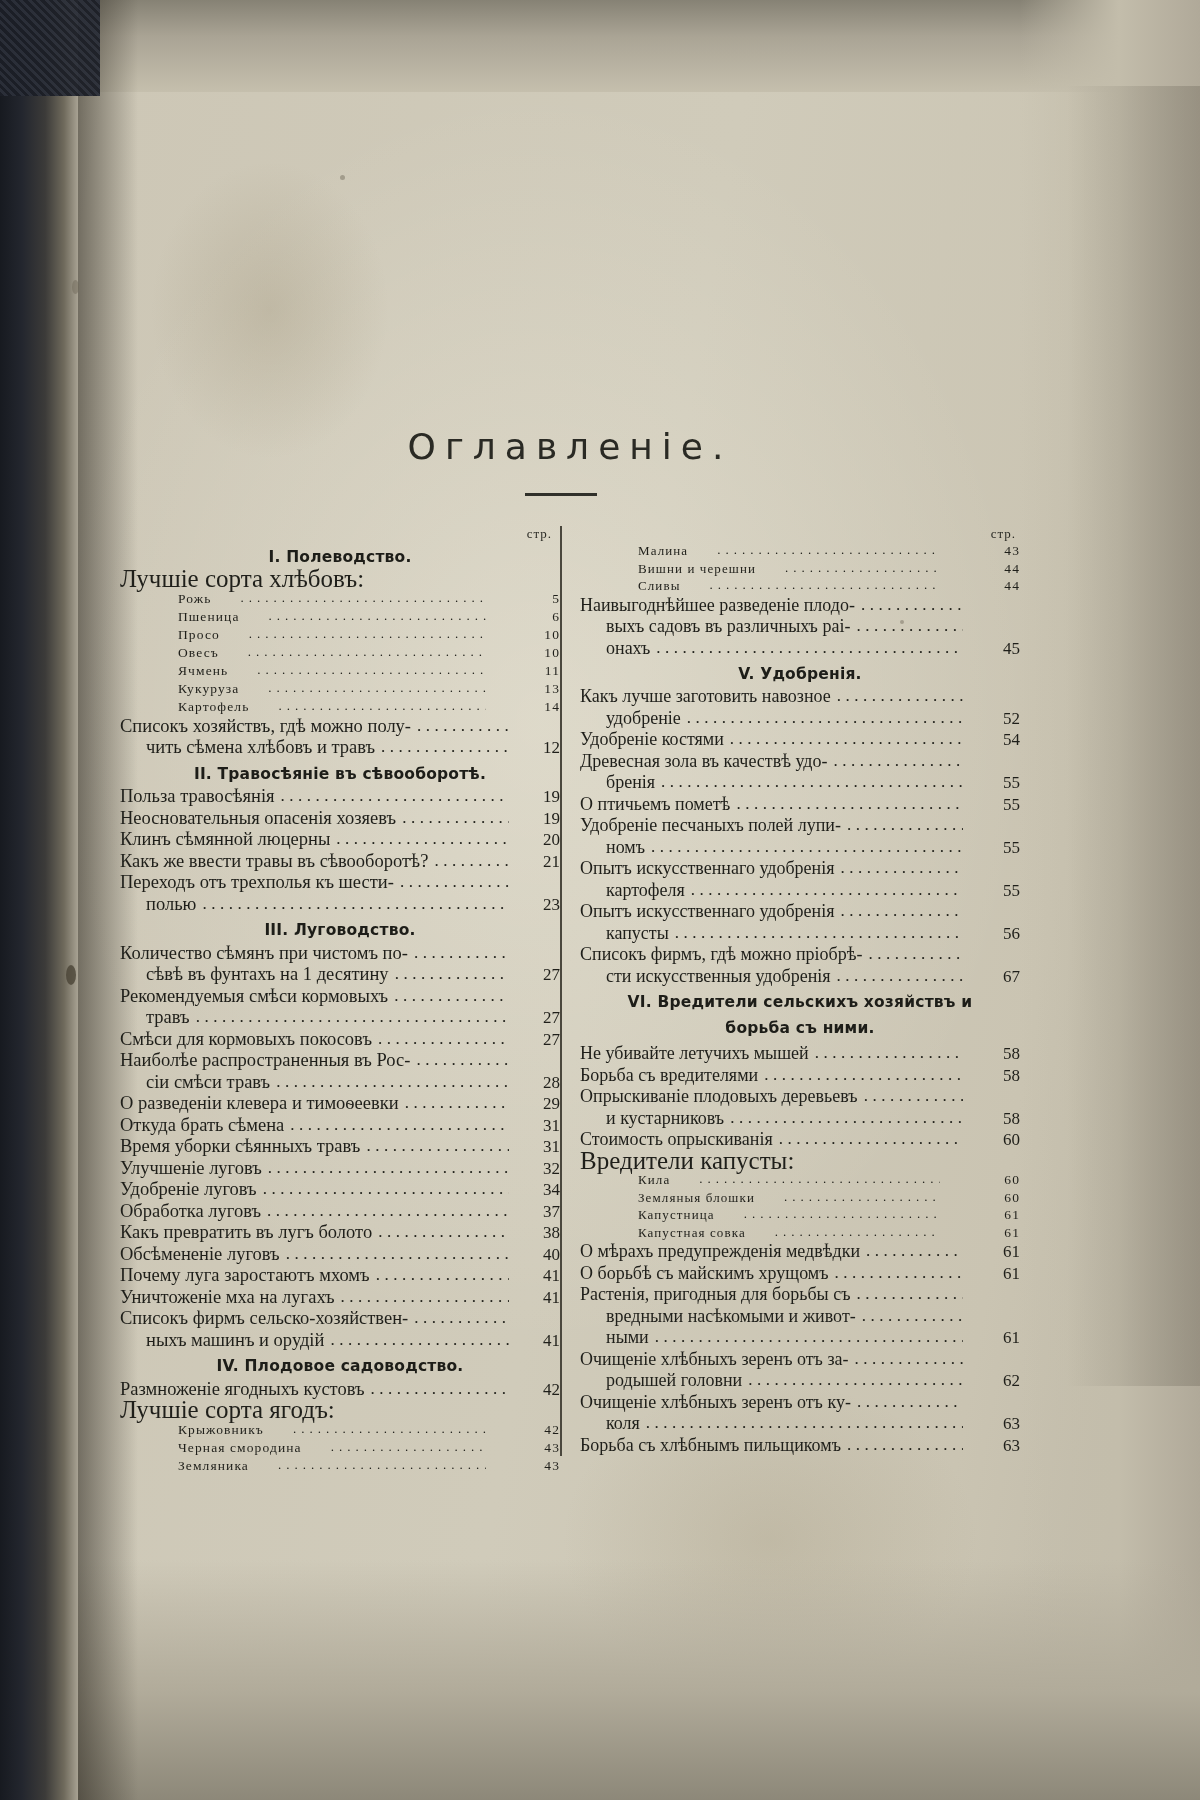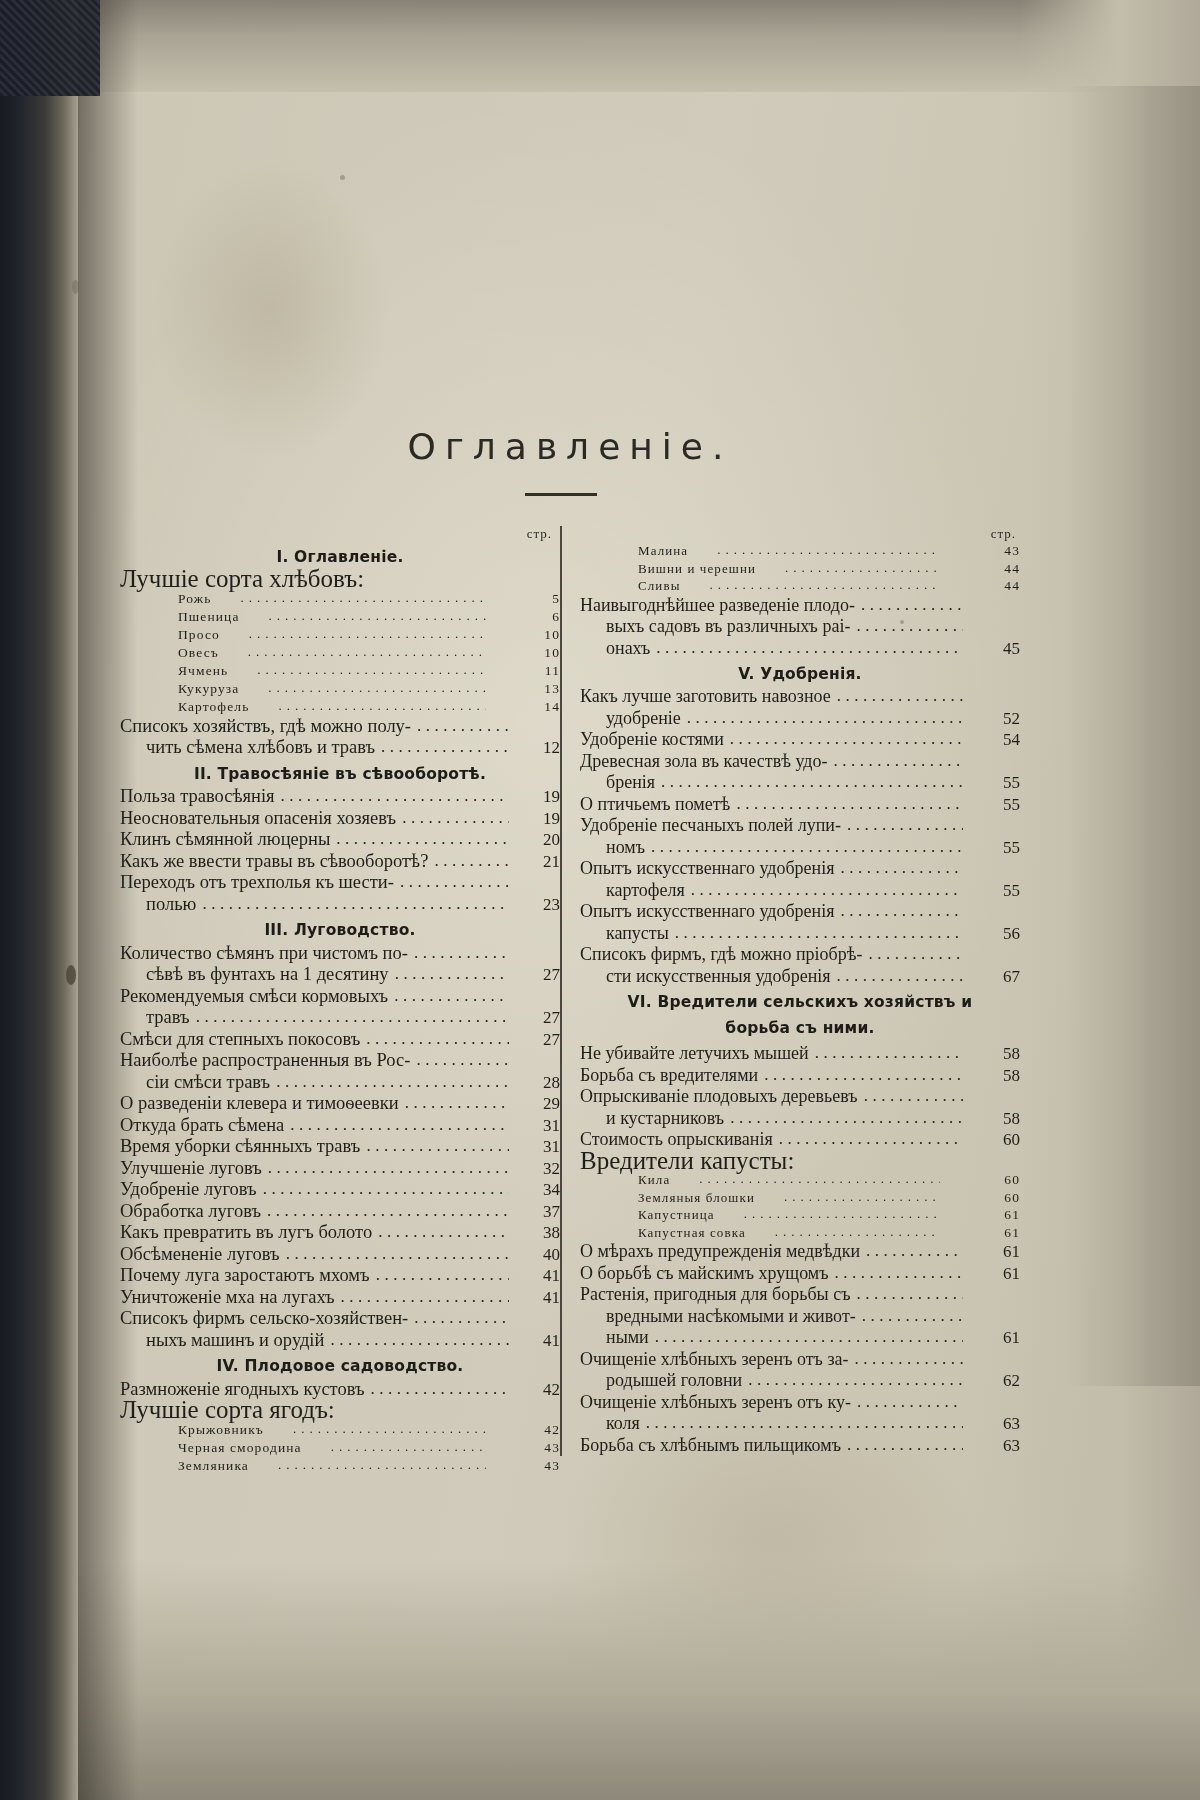--- a/index.html
+++ b/index.html
@@ -125,21 +125,21 @@
   <div class="speck" style="left:900px;top:620px;width:4px;height:4px;"></div>
 
   <div class="sheet">
     <div class="doc-title">Оглавленіе.</div>
     <div class="rule"></div>
 
     <div class="cols">
       <div class="col col-left">
         <div class="stp stp-l">стр.</div>
         <div id="left-body">
-            <div class="sect">I. Оглавленіе.</div>
+            <div class="sect">I. Полеводство.</div>
             <div class="plain">Лучшіе сорта хлѣбовъ:</div>
             <div class="row sub indent">
               <span class="lbl">Рожь</span>
               <span class="lead">............................................................</span>
               <span class="pg">5</span>
             </div>
             <div class="row sub indent">
               <span class="lbl">Пшеница</span>
               <span class="lead">............................................................</span>
               <span class="pg">6</span>
@@ -225,21 +225,21 @@
               <span class="lbl">Рекомендуемыя смѣси кормовыхъ</span>
               <span class="lead">............................................................</span>
               <span class="pg"></span>
             </div>
             <div class="row cont">
               <span class="lbl">травъ</span>
               <span class="lead">............................................................</span>
               <span class="pg">27</span>
             </div>
             <div class="row">
-              <span class="lbl">Смѣси для степныхъ покосовъ</span>
+              <span class="lbl">Смѣси для кормовыхъ покосовъ</span>
               <span class="lead">............................................................</span>
               <span class="pg">27</span>
             </div>
             <div class="row nonum">
               <span class="lbl">Наиболѣе распространенныя въ Рос-</span>
               <span class="lead">............................................................</span>
               <span class="pg"></span>
             </div>
             <div class="row cont">
               <span class="lbl">сіи смѣси травъ</span>

